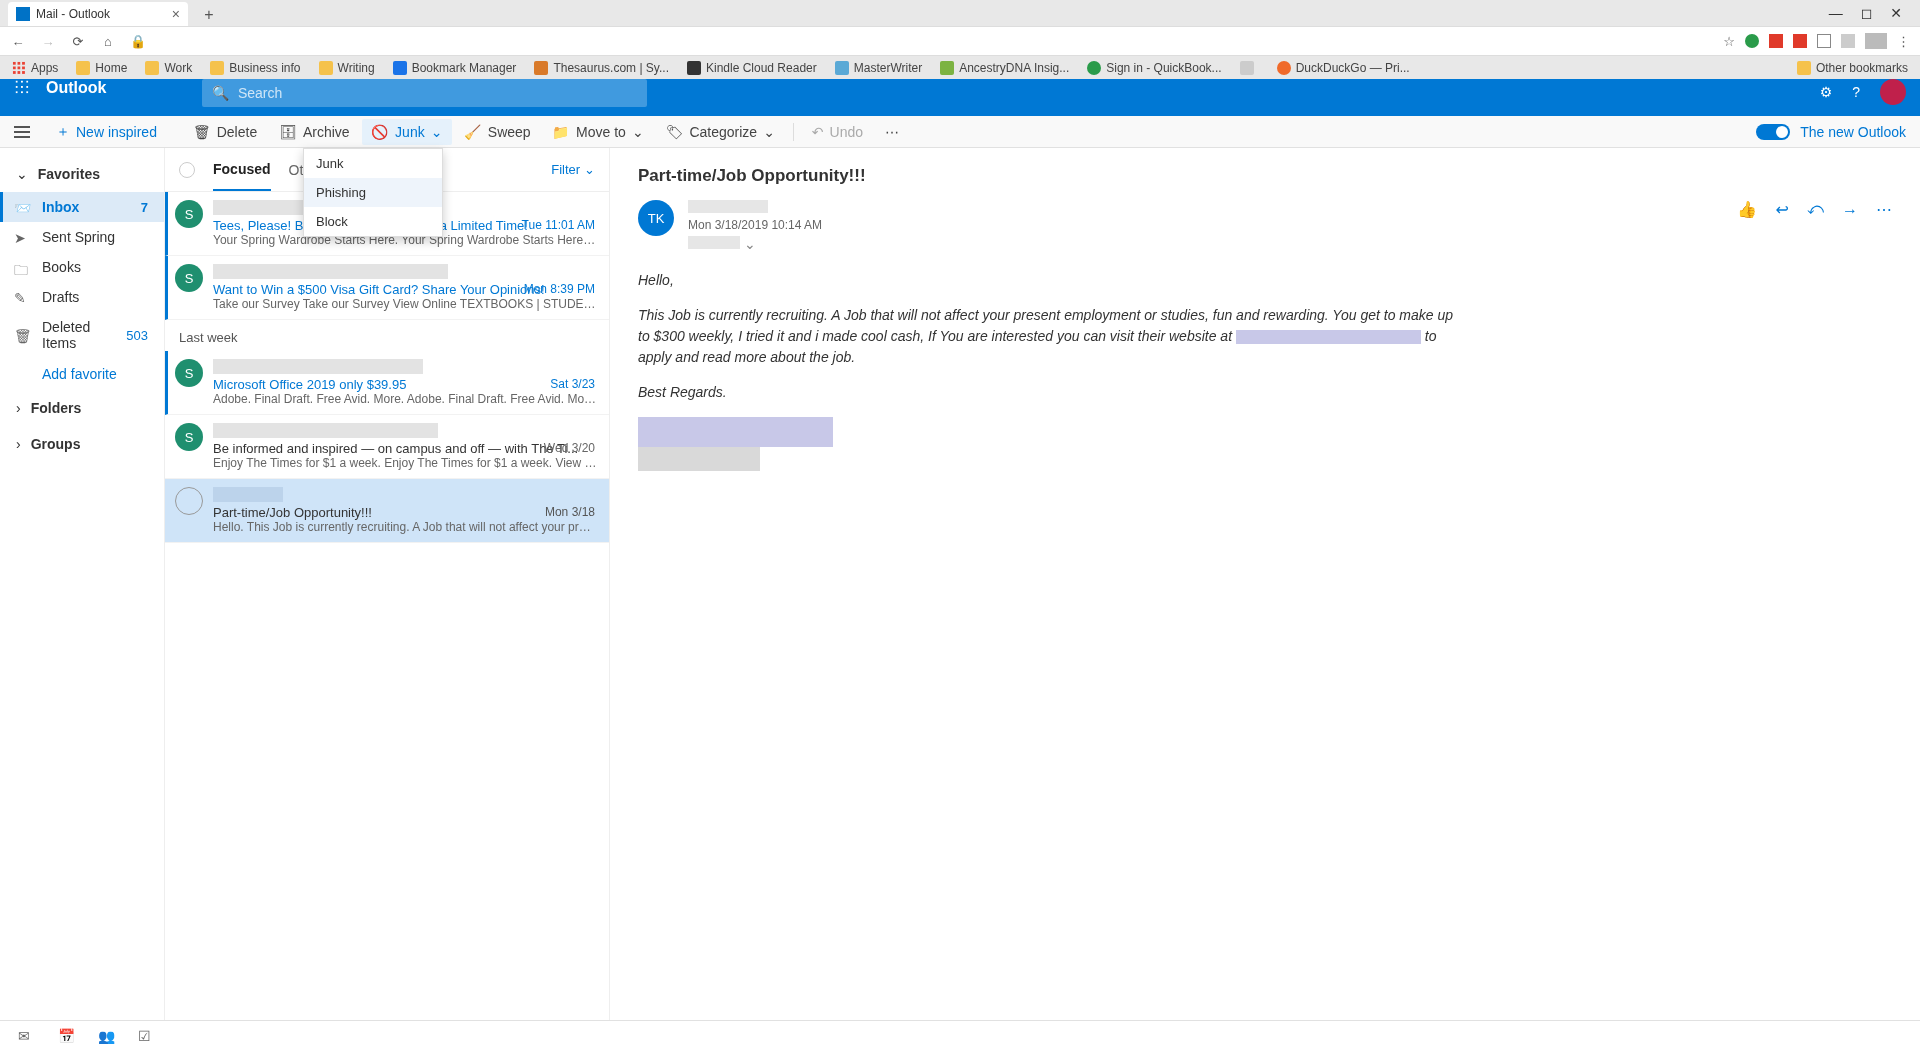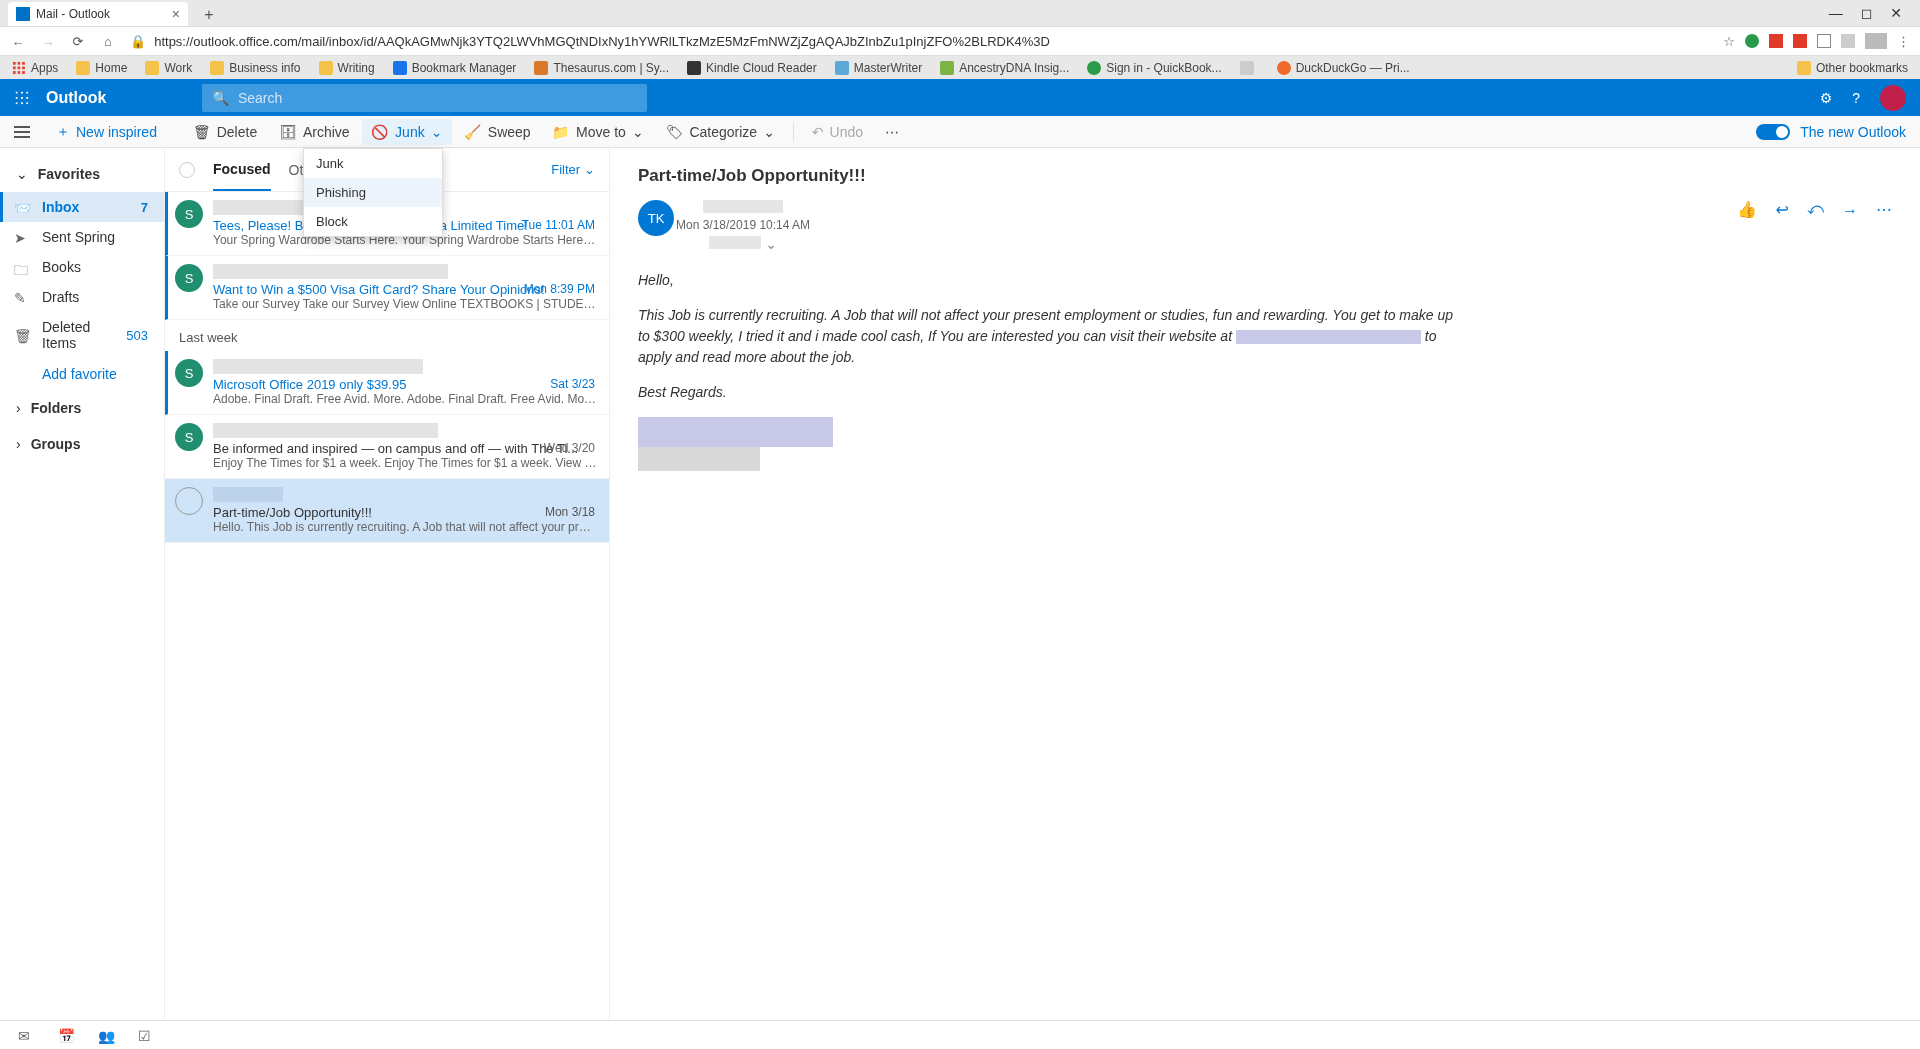--- a/index.html
+++ b/index.html
@@ -23,21 +23,21 @@
 .bm-row { height: 23px; display: flex; align-items: center; padding: 0 12px; gap: 18px; font-size: 12px; color: #444; }
 .bm-item { display: flex; align-items: center; gap: 5px; }
 .bm-ico { width: 14px; height: 14px; background: #f5c24c; border-radius: 2px; }
 .bm-ico.blue { background: #1a73e8; }
 .bm-ico.green { background: #2a9b4a; border-radius:50%; }
 .bm-ico.orange { background: #f06a2a; border-radius:50%; }
 .bm-ico.gray { background: #ccc; }
 .bm-right { margin-left: auto; }
 
 
-.o-header { height: 37px; background: #0078d4; display: flex; align-items: center; color: #fff; padding: 0 14px; gap: 16px; }
+.o-header { height: 37px; background: #0078d4; display: flex; align-items: flex-start; color: #fff; padding: 0 14px; gap: 16px; }
 .waffle { width: 16px; height: 16px; background:
   radial-gradient(circle,#fff 1.3px,transparent 1.3px) 0 0/5.3px 5.3px; }
 .o-brand { font-weight: 600; font-size: 16px; }
 .o-search { margin-left: 80px; background: rgba(255,255,255,0.25); height: 28px; width: 445px; border-radius: 2px; display: flex; align-items: center; padding: 0 10px; gap: 8px; color: #cfe6f7; font-size: 14px; }
 .o-right { margin-left: auto; display: flex; align-items: center; gap: 20px; }
 .o-avatar { width: 26px; height: 26px; border-radius: 50%; background: #c0204b; }
 
 
 .o-toolbar { height: 32px; border-bottom: 1px solid #e1e1e1; display: flex; align-items: center; padding: 0 14px; gap: 2px; font-size: 14px; color: #444; background:#f9f9f9; }
 .tb-btn { display: flex; align-items: center; gap: 6px; padding: 5px 10px; cursor: pointer; border-radius:2px; }
@@ -90,21 +90,21 @@
 .msg-time { font-size:12px; color:#0078d4; position:absolute; right:14px; top: 26px; }
 .msg.read .msg-subj { color:#333; }
 .msg.read .msg-time { color:#666; }
 .msg.selected .msg-subj { color:#333; }
 .msg.selected .msg-time { color:#555; }
 .section-hdr { padding: 10px 14px 6px; font-size:13px; color:#555; }
 
 
 .reading { flex:1; padding: 18px 28px; overflow:auto; }
 .r-subject { font-size:17px; font-weight:600; color:#333; margin-bottom:14px; }
-.r-header { display:flex; gap:2px; align-items:flex-start; margin-bottom:18px;text-align:center; }
+.r-header { display:flex; gap:14px; align-items:flex-start; margin-bottom:18px; }
 .r-av { width:36px; height:36px; border-radius:50%; background:#0078d4; color:#fff; display:flex; align-items:center; justify-content:center; font-size:13px; }
 .r-from-block .redact { background:#e6e6e6; height:13px; width:80px; display:inline-block; }
 .r-date { font-size:12px; color:#666; margin-top:2px; }
 .r-to { margin-top:4px; }
 .r-actions { margin-left:auto; display:flex; gap:18px; color:#0078d4; font-size:16px; }
 .r-body { font-size:14px; color:#333; font-style:italic; line-height:1.5; max-width: 830px; }
 .r-body p { margin-bottom:14px; }
 .r-link-redact { display:inline-block; width:185px; height:14px; background:#c8c8e8; vertical-align:middle; }
 .r-sig-box { margin-top:12px; }
 .r-sig1 { width:195px; height:30px; background:#c8c8e8; }
@@ -131,21 +131,20 @@
       <span>✕</span>
     </div>
   </div>
   <div class="addr-row">
     <span class="nav-ico">←</span>
     <span class="nav-ico" style="color:#bbb">→</span>
     <span class="nav-ico">⟳</span>
     <span class="nav-ico">⌂</span>
     <div class="addr-text">
       <span>🔒</span>
-      <span>https://outlook.office.com/mail/inbox/id/AAQkAGMwNjk3YTQ2LWVhMGQtNDIxNy1hYWRlLTkzMzE5MzFmNWZjZgAQAJbZInbZu1pInjZFO%2BLRDK4%3D</span>
     </div>
     <div class="addr-right">
       <span>☆</span>
       <span class="ext-dot" style="background:#2a9b4a"></span>
       <span class="ext-sq" style="background:#e03a2a"></span>
       <span class="ext-sq" style="background:#e03a2a"></span>
       <span class="ext-sq" style="border:1px solid #888"></span>
       <span class="ext-sq" style="background:#ccc"></span>
       <span class="prof-sq"></span>
       <span>⋮</span>

